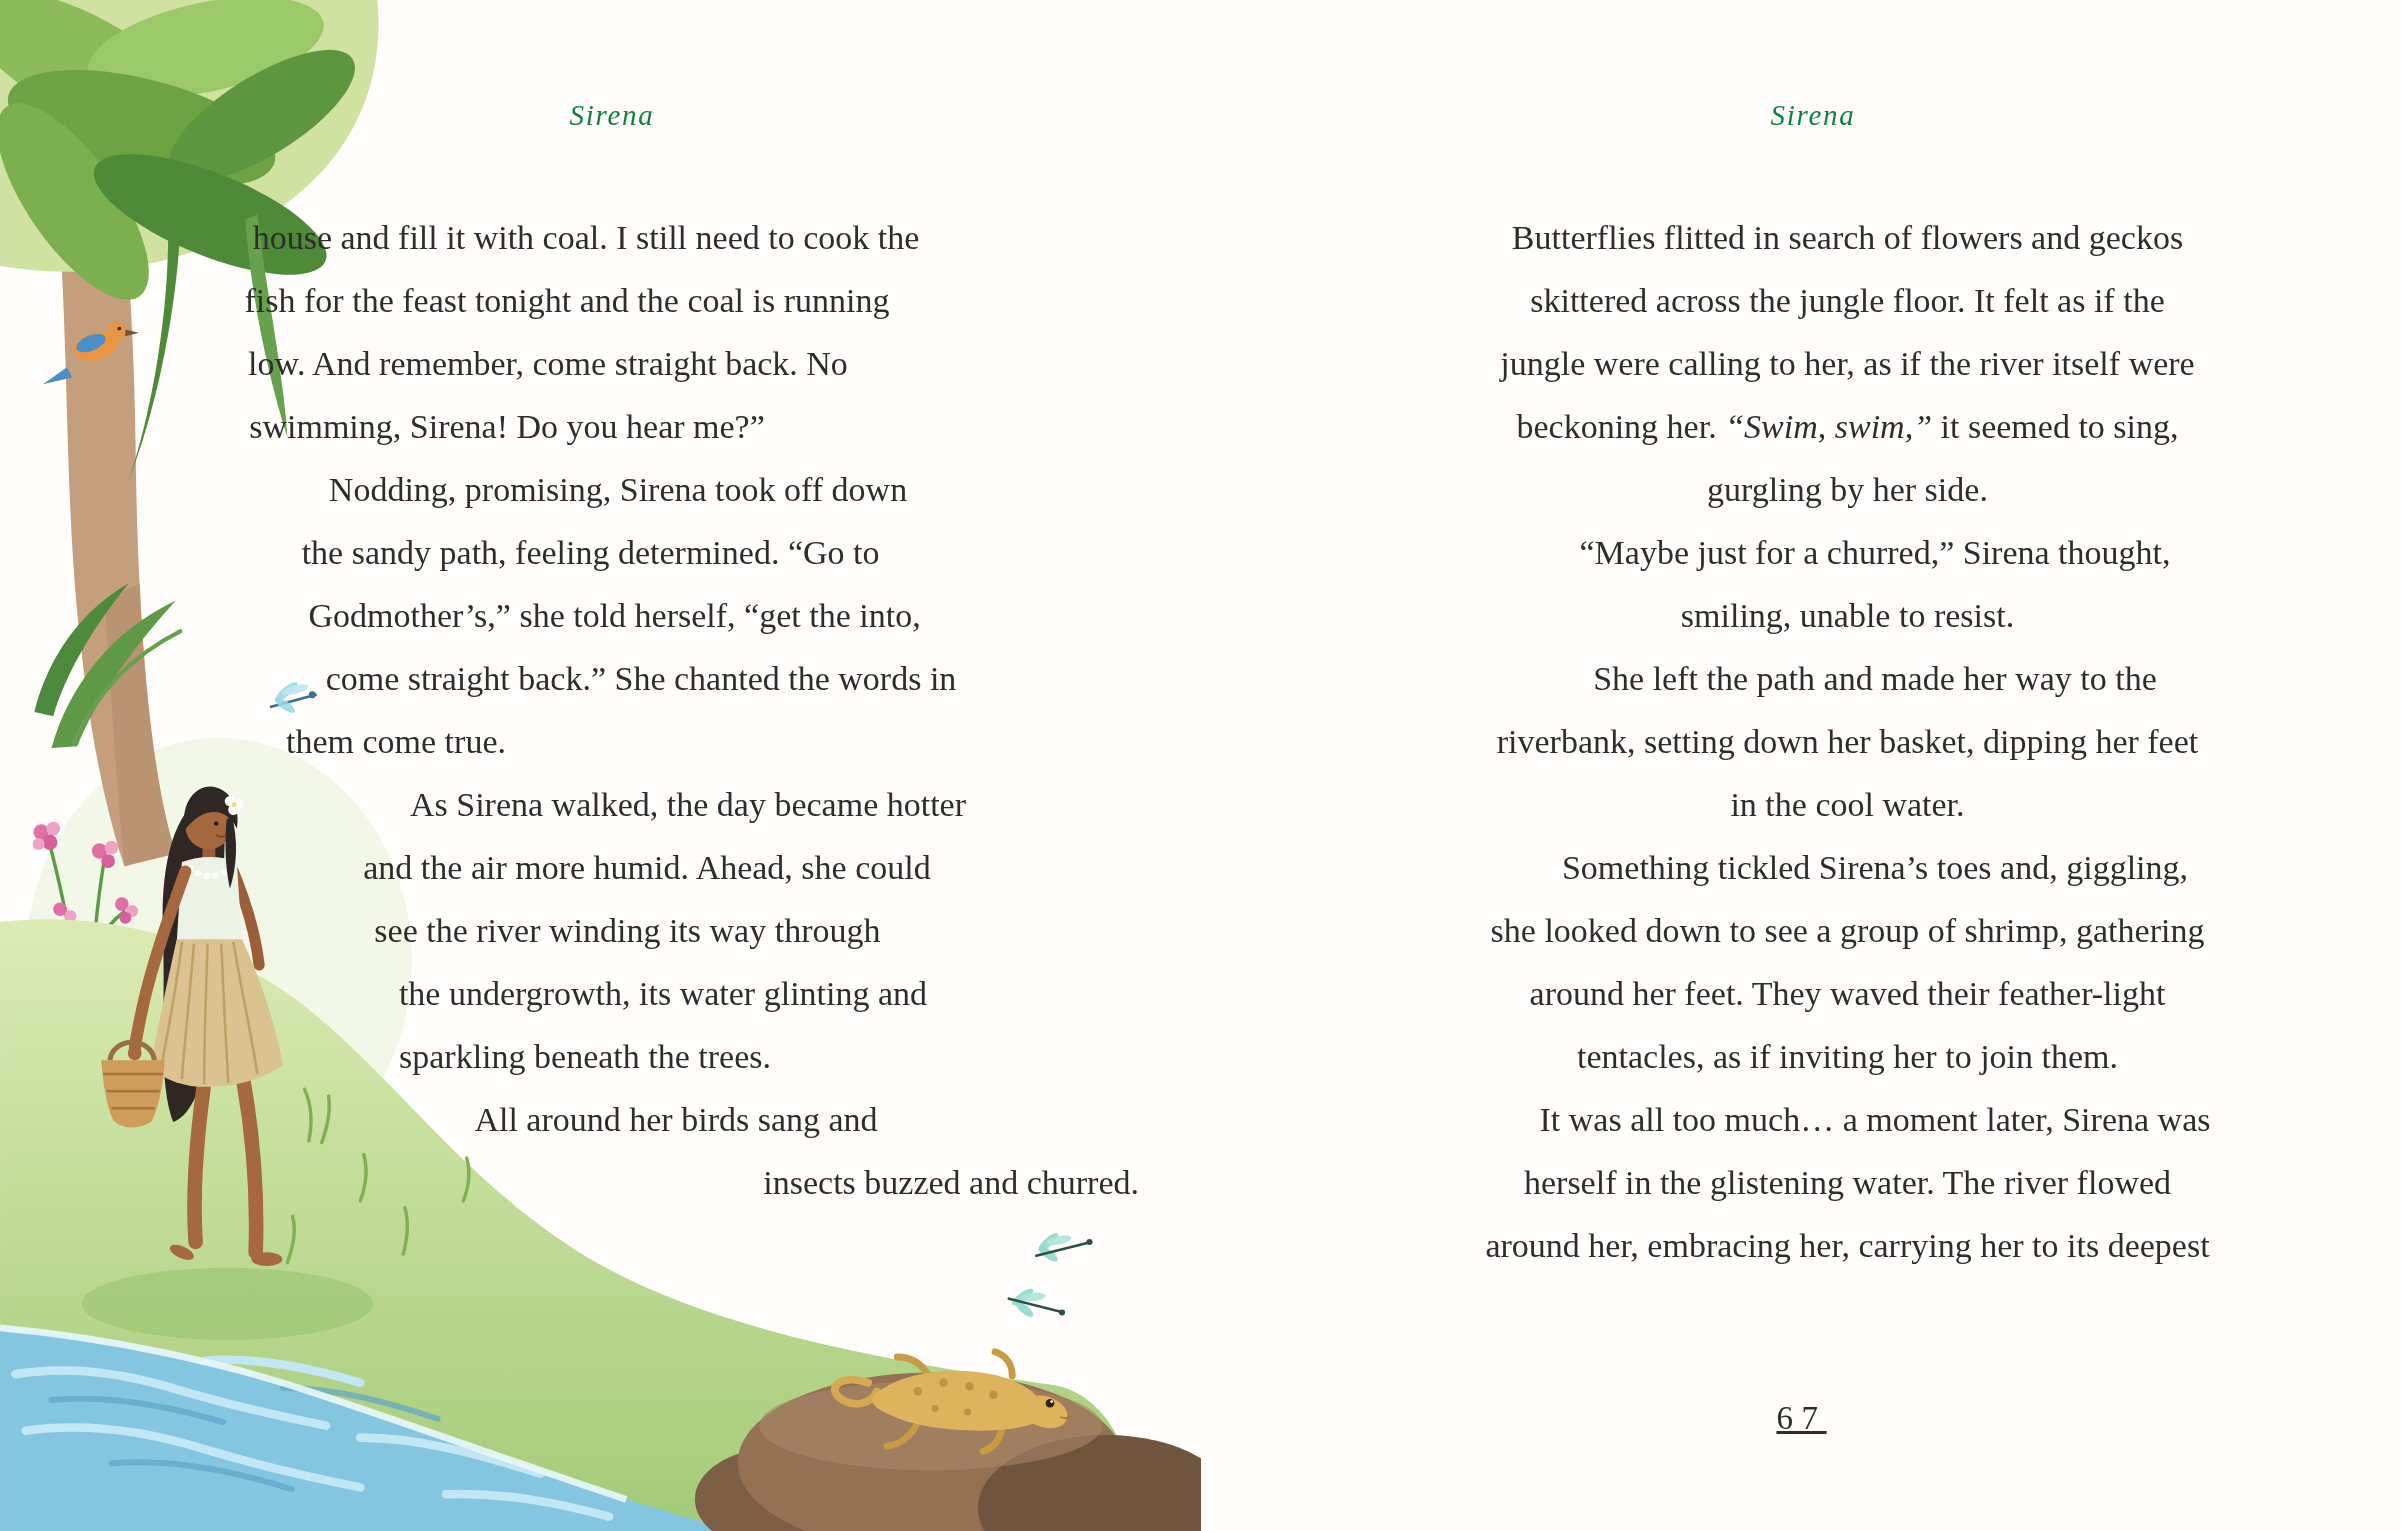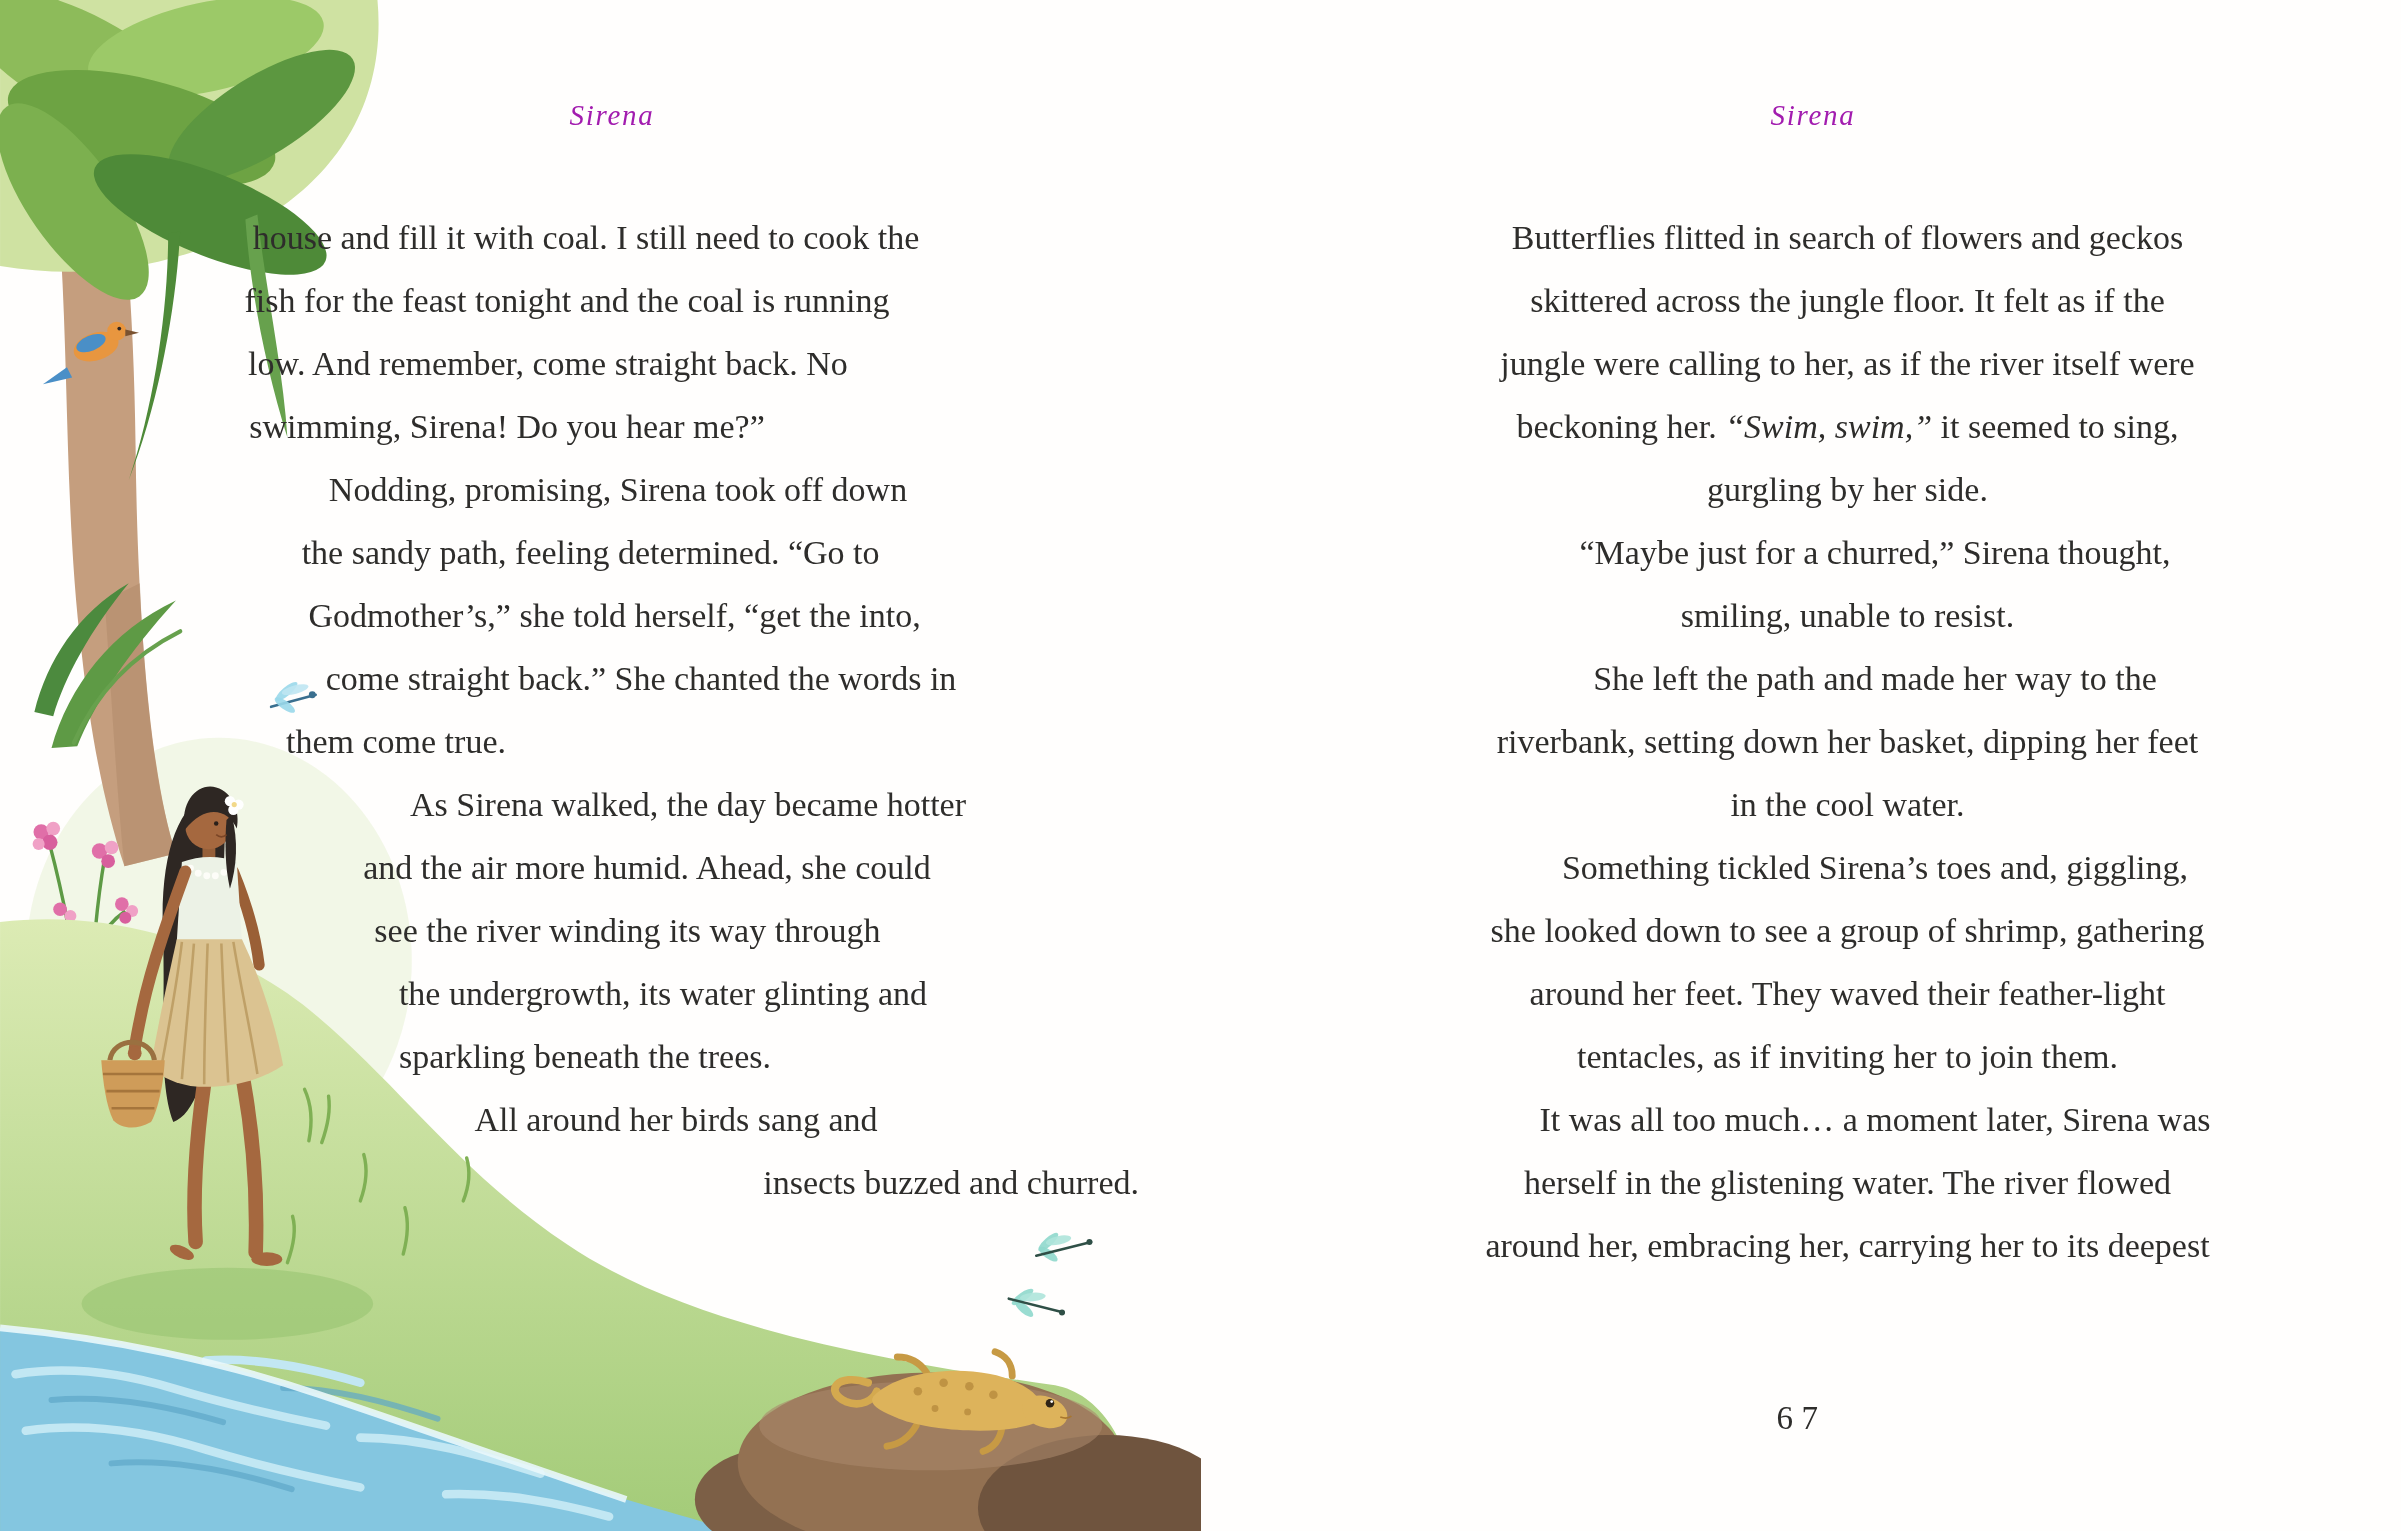--- a/index.html
+++ b/index.html
@@ -13,21 +13,21 @@
   .spread { position:relative; width:2401px; height:1532px; background:#fffefd; }
   .page { position:absolute; top:0; height:1532px; width:1201px; }
   .left-page { left:0; }
   .right-page { left:1201px; }
 
   .illustration-svg { position:absolute; left:0; top:0; }
 
   .running-header {
     position:absolute; top:99px; left:0; width:100%;
     text-align:center; font-style:italic; font-size:29px;
-    letter-spacing:1.7px; color:#a21caf;padding-left:23px;
+    letter-spacing:1.7px; color:#15803d;padding-left:23px;
   }
 
   .text-block { position:absolute; font-size:34px; line-height:63px; color:#2e2d2b; }
   .lp { left:172px; top:206px; width:892px; }
   .lp .lline { text-align:center; white-space:nowrap; }
   .rp { left:162px; top:206px; width:969px; }
   .rp .rline { text-align:center; white-space:nowrap; }
   .rp .rline.indent { text-indent:55px; }
   .it { font-style:italic; }
 
@@ -45,21 +45,21 @@
   .lp .i11 { transform:translateX(70px); }
   .lp .i12 { transform:translateX(29px); }
   .lp .i13 { transform:translateX(9.4px); }
   .lp .i14 { transform:translateX(45px); }
   .lp .i15 { transform:translateX(-33px); }
   .lp .i16 { transform:translateX(58px); }
   .lp .i17 { transform:translateX(75px);text-align:right; }
 
   .page-number {
     position:absolute; top:1400px; left:0; width:100%;
-    text-align:center; font-size:33px; letter-spacing:8.6px; color:#2e2d2b;
+    text-align:center; font-size:33px; letter-spacing:8.6px; color:#2e2d2b;text-decoration:underline;
   }
 </style>
 </head>
 <body style="--text-color: #2e2d2b;">
 
 <div class="spread">
 
   <div class="page left-page">
 
     <svg class="illustration-svg" width="1201" height="1532" viewBox="0 0 1400 1786">

